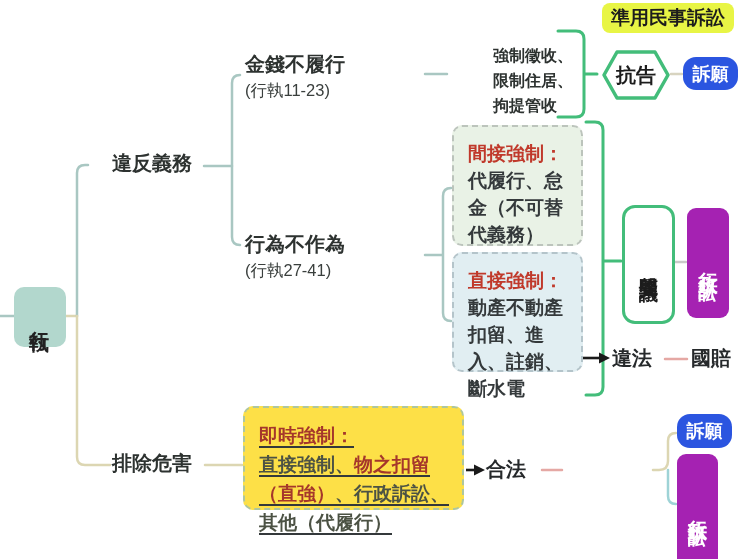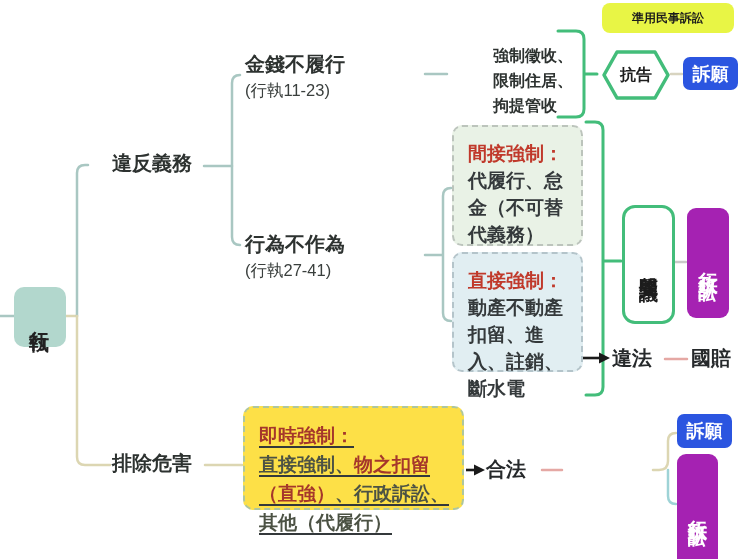--- a/index.html
+++ b/index.html
@@ -6,33 +6,33 @@
   .stage{
     position:relative;width:752px;height:559px;background:#ffffff;overflow:hidden;
     font-family:"Liberation Sans","DejaVu Sans",sans-serif;color:#2d3230;
   }
   svg.connectors{position:absolute;left:0;top:0;width:752px;height:559px;}
   .label{position:absolute;font-weight:bold;font-size:20px;line-height:1.2;white-space:nowrap;color:#2d3230;}
   .sub{position:absolute;font-weight:normal;font-size:16.5px;line-height:1.2;white-space:nowrap;color:#3a3f3d;}
   .badge{
     position:absolute;left:602px;top:3px;width:132px;height:30px;border-radius:8px;
     background:#e8f545;display:flex;align-items:center;justify-content:center;
-    font-weight:bold;font-size:12px;color:#1c1c1c;font-family:Liberation Serif, serif;
+    font-weight:bold;font-size:19px;color:#1c1c1c;font-family:Liberation Serif, serif;
   }
   .rootbox{
     position:absolute;left:14px;top:287px;width:52px;height:60px;border-radius:10px;
     background:#b2d7cd;display:flex;align-items:center;justify-content:center;
   }
   .vtext{writing-mode:vertical-rl;text-orientation:upright;font-weight:bold;}
   .rootbox .vtext{font-size:20px;letter-spacing:2px;color:#222;}
   .coercion-line{position:absolute;left:453px;font-weight:bold;font-size:16px;line-height:25px;white-space:nowrap;color:#2d3230;margin-left:40px;}
   .hexwrap{position:absolute;left:601px;top:49px;width:70px;height:52px;}
-  .hexlabel{position:absolute;left:601px;top:49px;width:70px;height:52px;display:flex;align-items:center;justify-content:center;font-weight:bold;font-size:16px;color:#1d1d1d;}
+  .hexlabel{position:absolute;left:601px;top:49px;width:70px;height:52px;display:flex;align-items:center;justify-content:center;font-weight:bold;font-size:20px;color:#1d1d1d;}
   .pill-blue{
-    position:absolute;background:#2b55e0;border-radius:7px;color:#fff;font-weight:bold;font-size:18px;
+    position:absolute;background:#2b55e0;border-radius:13px;color:#fff;font-weight:bold;font-size:18px;
     display:flex;align-items:center;justify-content:center;
   }
   .pill-purple{
     position:absolute;background:#a522b2;border-radius:9px;color:#fff;
     display:flex;align-items:center;justify-content:center;
   }
   .pill-purple .vtext{font-size:19px;letter-spacing:3px;color:#fff;}
   .objection{
     position:absolute;left:622px;top:205px;width:47px;height:113px;background:#fff;
     border:3.5px solid #43bd7a;border-radius:13px;display:flex;align-items:center;justify-content:center;

